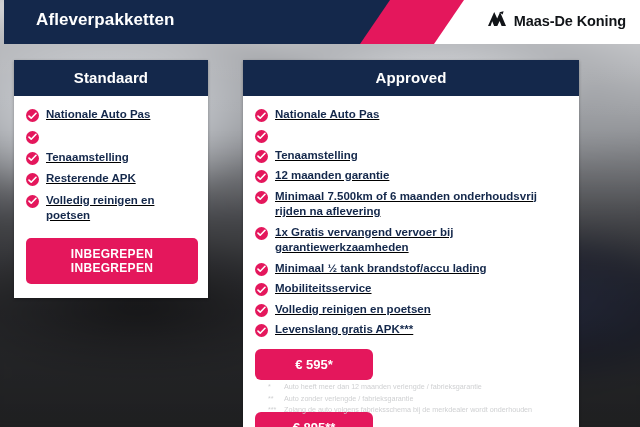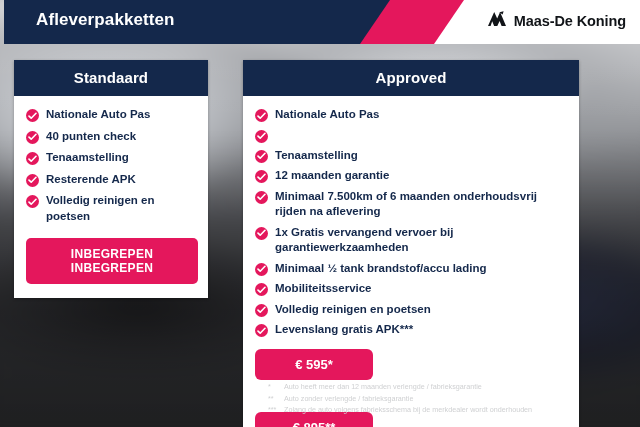--- a/index.html
+++ b/index.html
@@ -113,20 +113,21 @@
   
   ul.feat {
     list-style: none;
     margin: 0;
     padding: 0;
   }
   ul.feat li {
     display: flex;
     align-items: flex-start;
     margin: 0 0 6px 0;
+    text-decoration: underline;
   }
   .card-approved ul.feat li { margin-bottom: 5px; }
   .chk {
     flex: 0 0 auto;
     width: 13px; height: 13px;
     border-radius: 50%;
     background: #e4175c;
     margin-right: 7px;
     margin-top: 2px;
     position: relative;
@@ -230,21 +231,20 @@
               </svg>
             </span>
           <span class="feat-text">Nationale Auto Pas</span>
         </li>
         <li>
           <span class="chk">
               <svg width="9" height="8" viewBox="0 0 9 8">
                 <path d="M1 4.1 L3.2 6.2 L8 1.3" stroke="#ffffff" stroke-width="1.6" fill="none" stroke-linecap="round" stroke-linejoin="round"></path>
               </svg>
             </span>
-          <span class="feat-text">40 punten check</span>
         </li>
         <li>
           <span class="chk">
               <svg width="9" height="8" viewBox="0 0 9 8">
                 <path d="M1 4.1 L3.2 6.2 L8 1.3" stroke="#ffffff" stroke-width="1.6" fill="none" stroke-linecap="round" stroke-linejoin="round"></path>
               </svg>
             </span>
           <span class="feat-text">Tenaamstelling</span>
         </li>
         <li>

